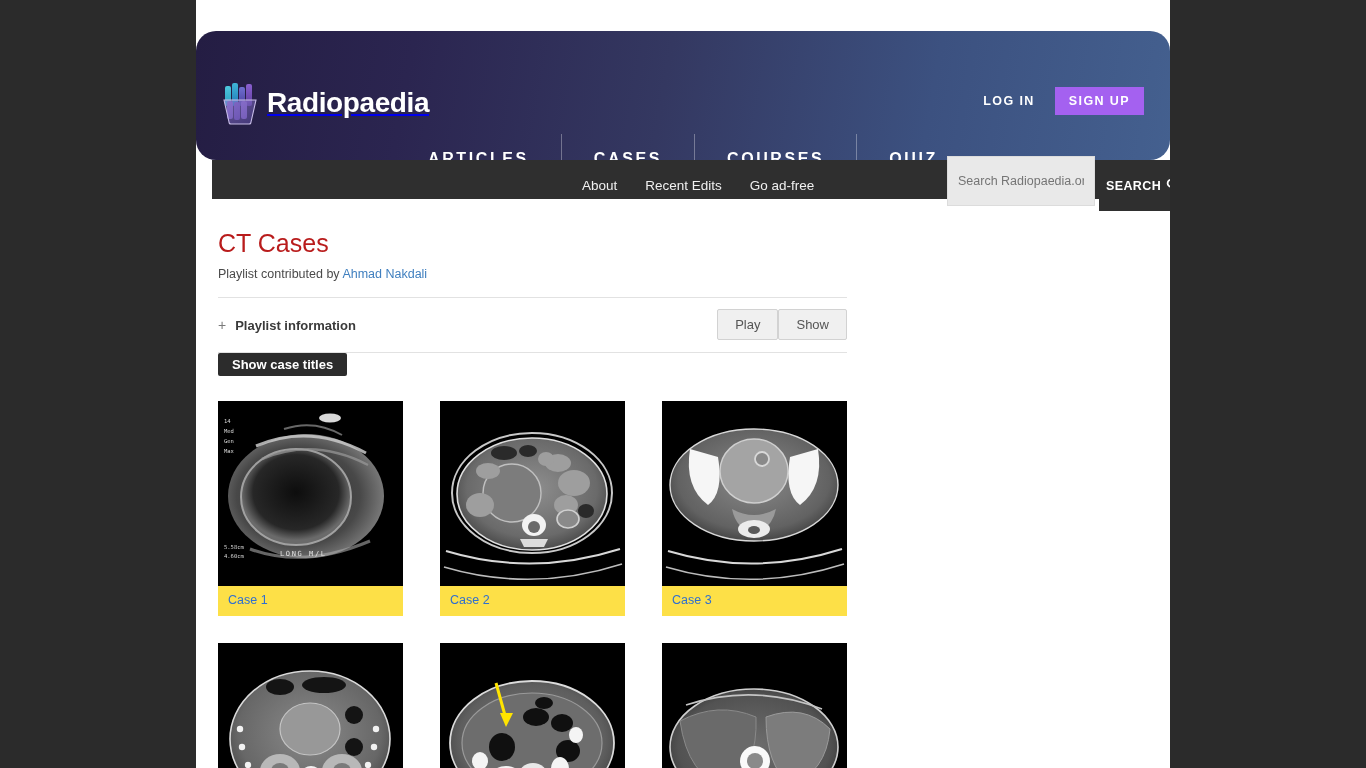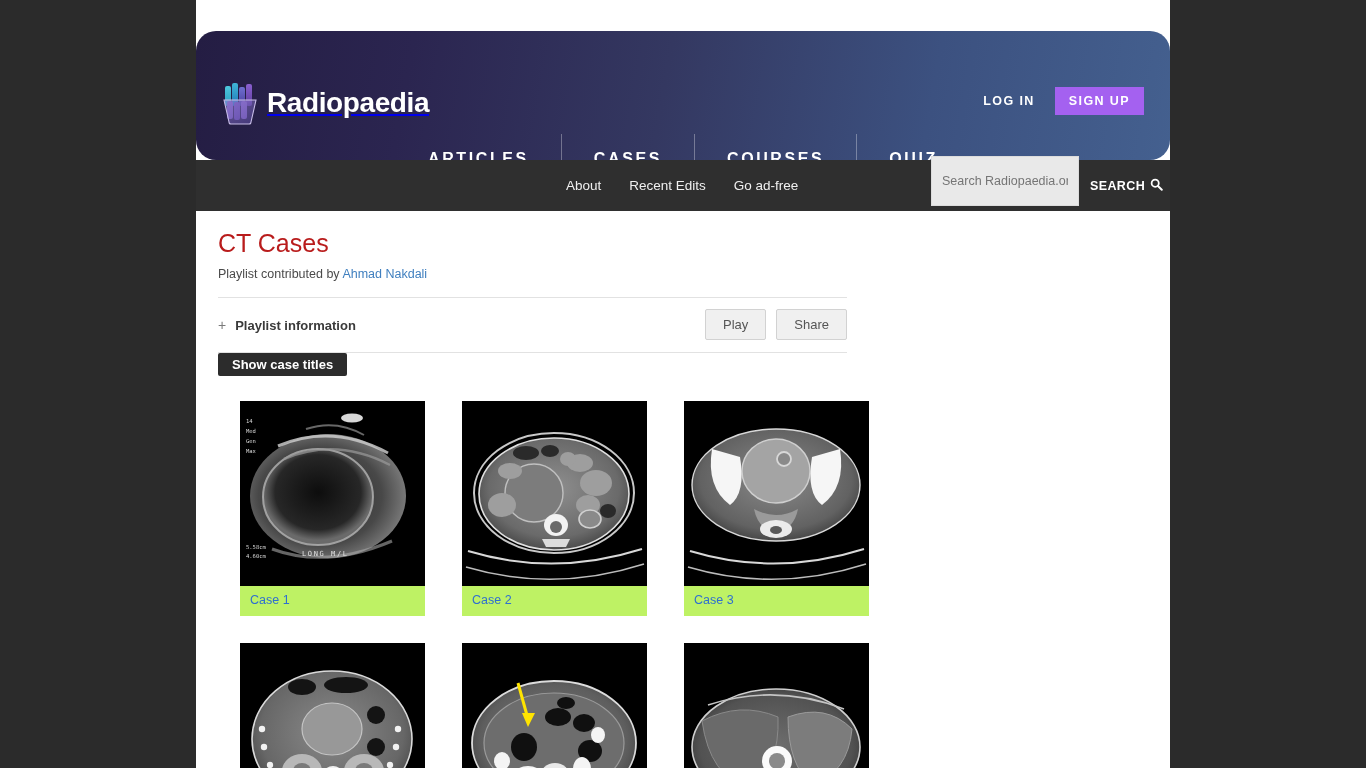--- a/index.html
+++ b/index.html
@@ -76,22 +76,22 @@
     padding: 0 32px; line-height: 28px;
     position: relative;
   }
   .nav-sep {
     width: 1px; height: 44px; background: rgba(255,255,255,0.32);
     margin-top: -6px;
   }
 
   
   .utilbar {
-    position: absolute; left: 0; top: 160px;
-    width: 974px; height: 51px;
+    position: absolute; left: 16px; top: 160px;
+    width: 974px; height: 39px;
     background: #2f2f2f;
   }
   .util-links {
     position: absolute; left: 370px; top: 0;
     height: 51px; display: flex; align-items: center; gap: 28px;
   }
   .util-links a {
     color: #f0f0f0; font-size: 13.5px; text-decoration: none;
   }
   .search-input {
@@ -133,21 +133,21 @@
     position: relative;
   }
   .pl-toggle {
     display: flex; align-items: center; gap: 9px;
     font-size: 13px; font-weight: 700; color: #3a3a3a;
     cursor: pointer;
   }
   .pl-plus { color: #7a7a7a; font-weight: 400; font-size: 14px; }
   .pl-actions {
     position: absolute; right: 0; top: 11px;
-    display: flex; gap: 10px;
+    display: flex; gap: 0;
   }
   .ghost-btn {
     background: #f0f0f0; border: 1px solid #d2d2d2;
     color: #555555; font-size: 13px;
     padding: 7px 17px; cursor: pointer; border-radius: 2px;
     font-family: "Liberation Sans", sans-serif;
   }
 
   .show-titles-btn {
     background: #2c2c2c; border: none; color: #ffffff;
@@ -160,23 +160,23 @@
   .case-grid {
     margin-top: 25px;
     display: grid;
     grid-template-columns: 185px 185px 185px;
     column-gap: 37px;
     row-gap: 27px;
     width: 629px;
   }
   .case-card {
     width: 185px; height: 215px;
-    background: #bef264;
+    background: #fde047;
     position: relative; overflow: hidden;
-    cursor: pointer; display: block; margin-left: 22px;
+    cursor: pointer; display: block;
   }
   .case-thumb {
     position: absolute; left: 0; top: 0;
     width: 185px; height: 185px;
     display: block;
   }
   .case-label {
     position: absolute; left: 10px; bottom: 9px;
     color: #2f6fd0; font-size: 12.5px;
   }
@@ -269,21 +269,21 @@
       <span>Playlist contributed by </span><a href="#">Ahmad Nakdali</a>
     </div>
 
     <div class="pl-row">
       <div class="pl-toggle">
         <span class="pl-plus">+</span>
         <span>Playlist information</span>
       </div>
       <div class="pl-actions">
         <button class="ghost-btn">Play</button>
-        <button class="ghost-btn">Share</button>
+        <button class="ghost-btn">Show</button>
       </div>
     </div>
 
     <button class="show-titles-btn">Show case titles</button>
 
     <div class="case-grid">
 
       <a class="case-card" href="#">
         <svg class="case-thumb" viewBox="0 0 185 185">
           <defs>

